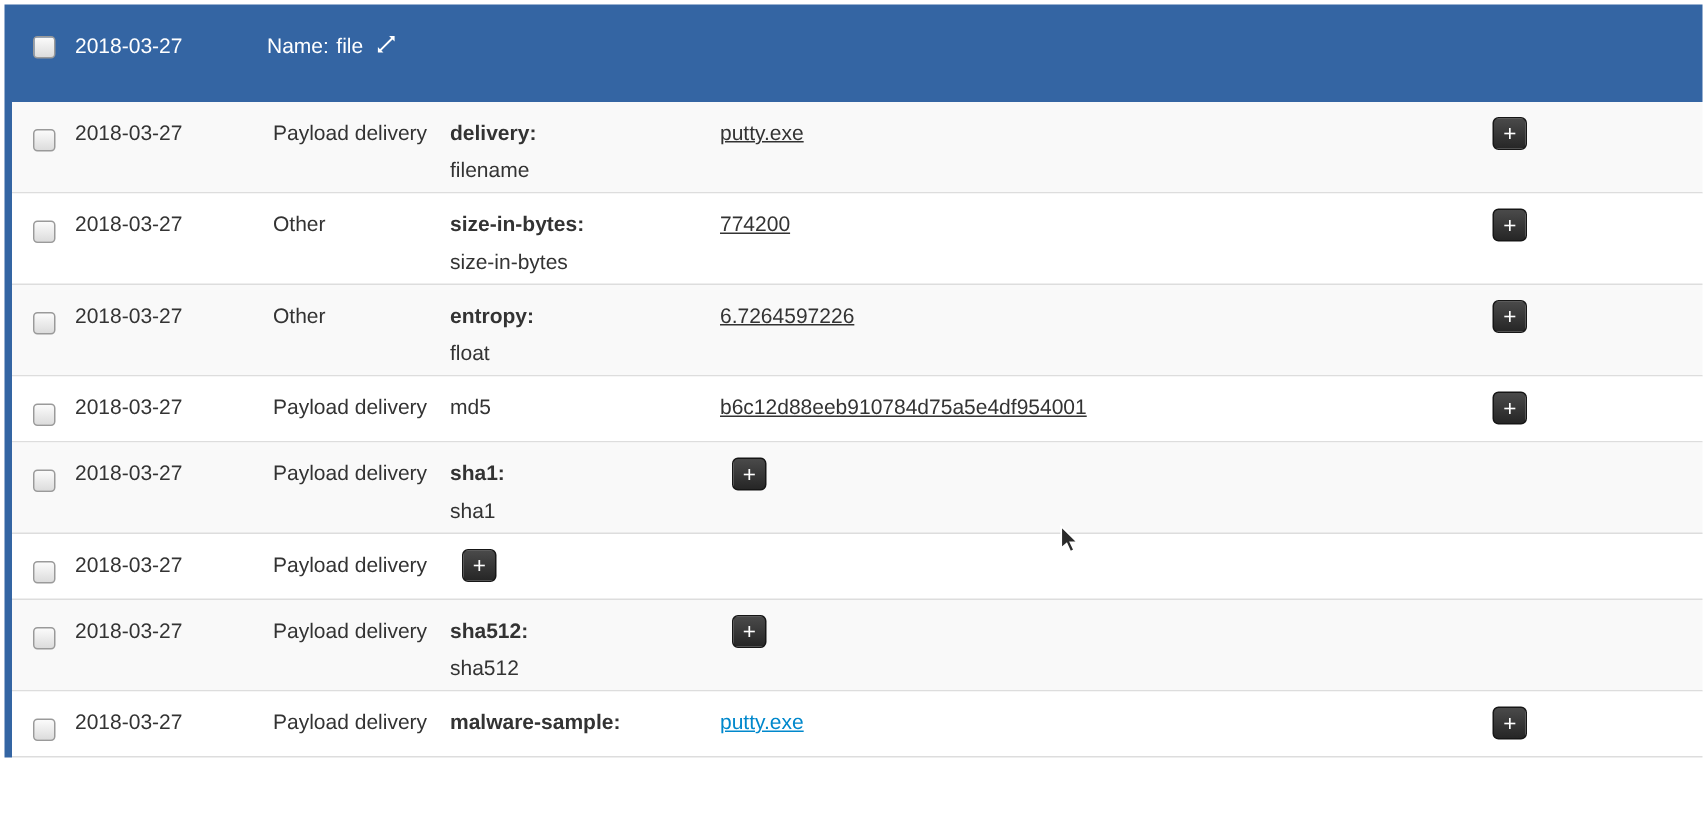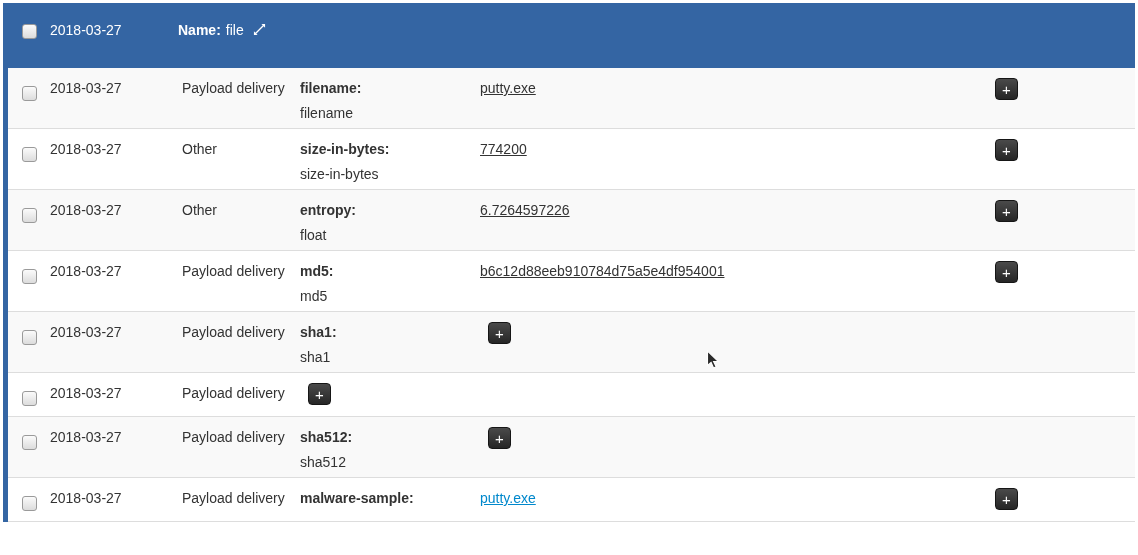--- a/index.html
+++ b/index.html
@@ -25,21 +25,21 @@
     color:#ffffff;
     height:65px;
     display:grid;
     grid-template-columns:42px 128px 1fr;
     align-items:start;
   }
   .hdr-check-cell { padding:19px 0 0 14px; }
   .hdr-date { padding-top:15px; }
   .hdr-meta { padding-top:15px; }
   .hdr-line { white-space:nowrap; }
-  .b { font-weight:bold; margin-right:5px;margin-top:40px; }
+  .b { font-weight:normal; margin-right:5px;margin-top:40px; }
   .expand-icon {
     display:inline-block;
     margin-left:5px;
     vertical-align:-1px;
     cursor:pointer;
   }
   .plus-square {
     display:inline-block;
     margin-left:5px;
     vertical-align:-1px;
@@ -109,21 +109,21 @@
   </div>
 
   <div id="rows">
   <div class="row stripe">
     <div class="cell c-check">
       <span class="checkbox"></span>
     </div>
     <div class="cell c-date">2018-03-27</div>
     <div class="cell c-cat">Payload delivery</div>
     <div class="cell c-type">
-      <div class="t-label">filename:</div>
+      <div class="t-label">delivery:</div>
       <div class="t-sub">filename</div>
     </div>
     <div class="cell c-value">
       <div class="value-inner">putty.exe</div>
     </div>
     <div class="cell c-action">
       <button class="add-btn">+</button>
     </div>
   </div>
 
@@ -163,21 +163,20 @@
     </div>
   </div>
 
   <div class="row">
     <div class="cell c-check">
       <span class="checkbox"></span>
     </div>
     <div class="cell c-date">2018-03-27</div>
     <div class="cell c-cat">Payload delivery</div>
     <div class="cell c-type">
-      <div class="t-label">md5:</div>
       <div class="t-sub">md5</div>
     </div>
     <div class="cell c-value">
       <div class="value-inner">b6c12d88eeb910784d75a5e4df954001</div>
     </div>
     <div class="cell c-action">
       <button class="add-btn">+</button>
     </div>
   </div>
 

